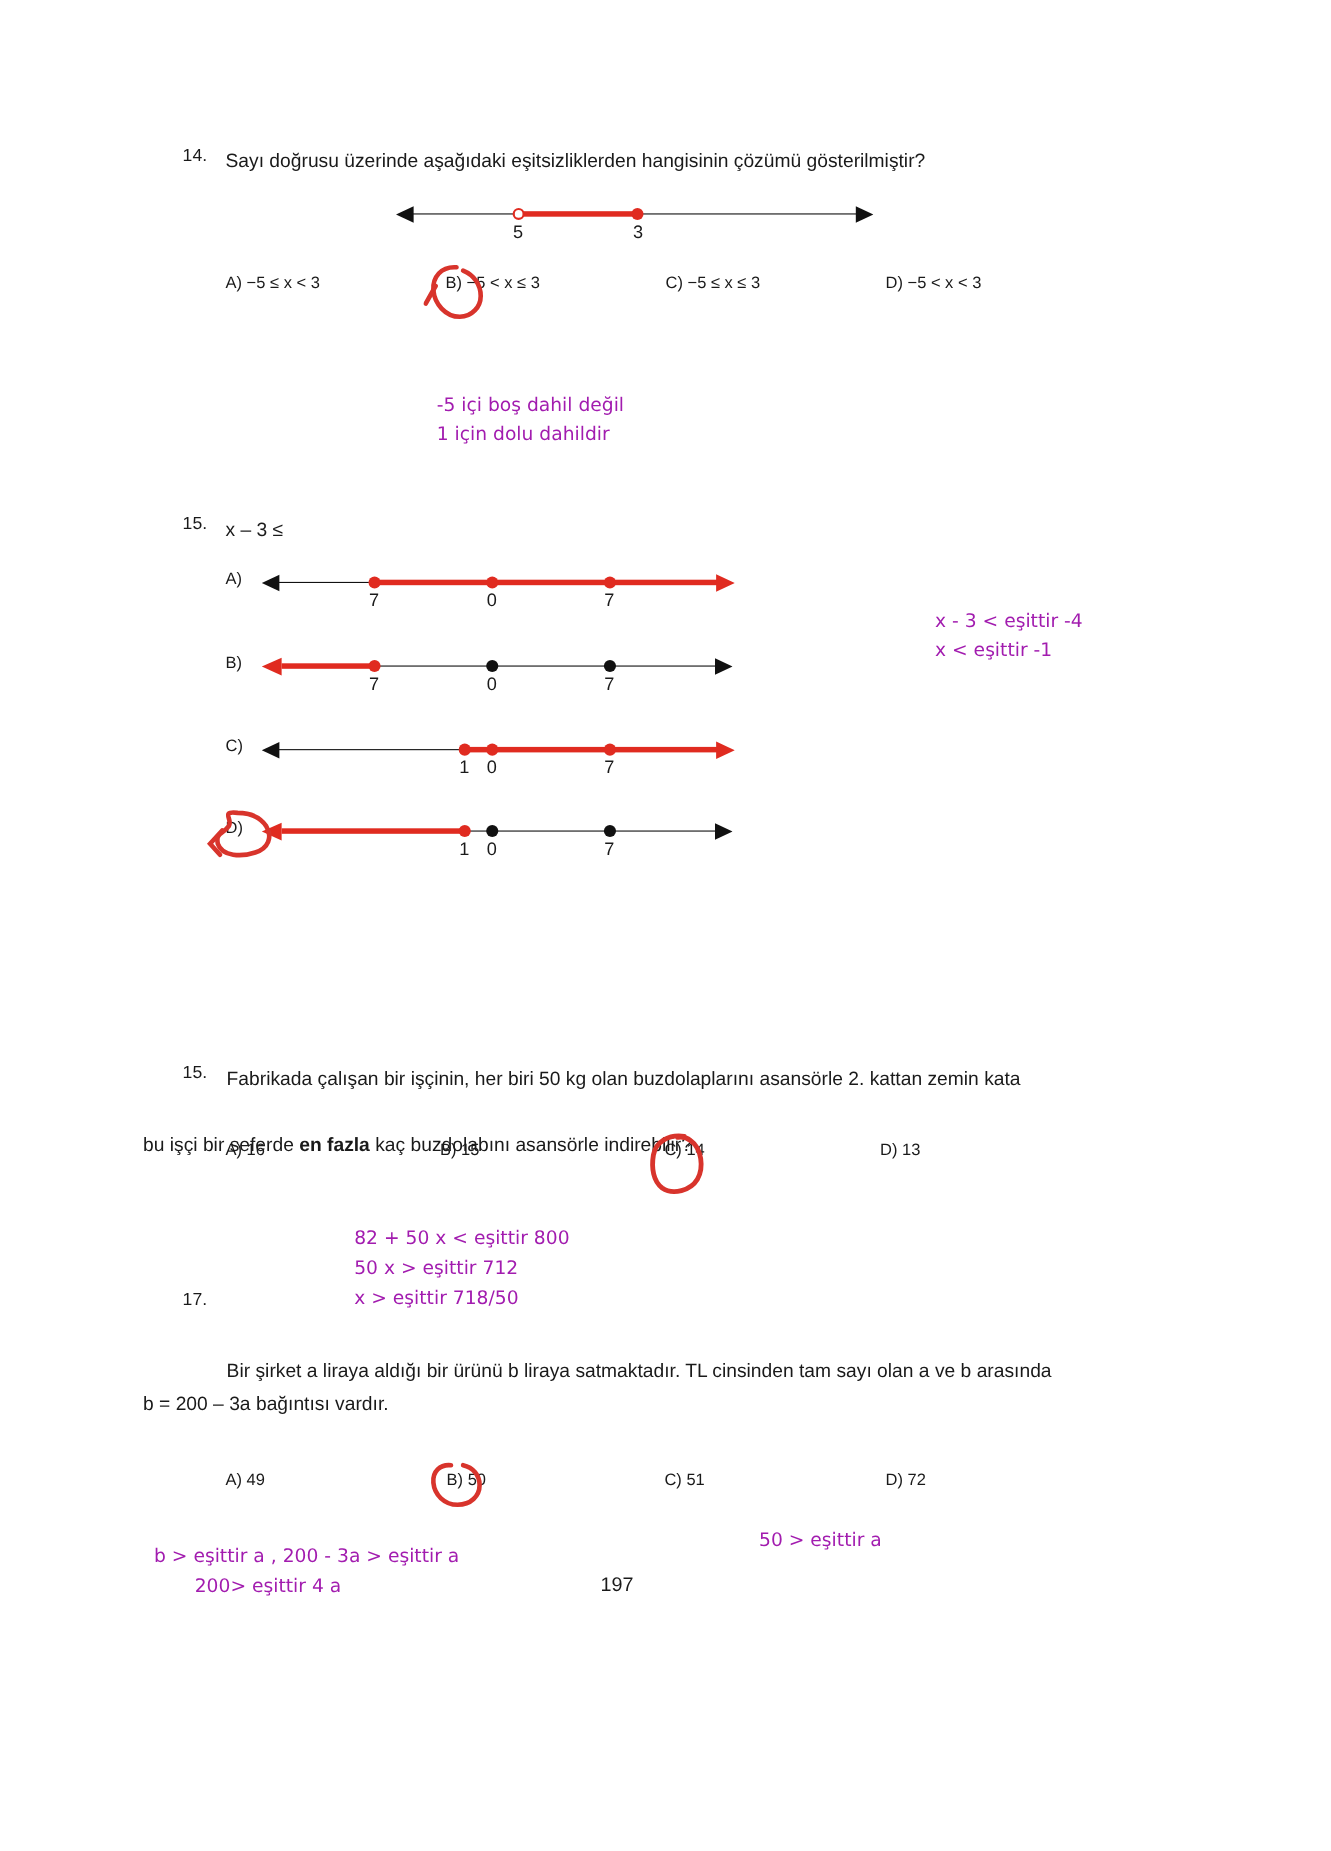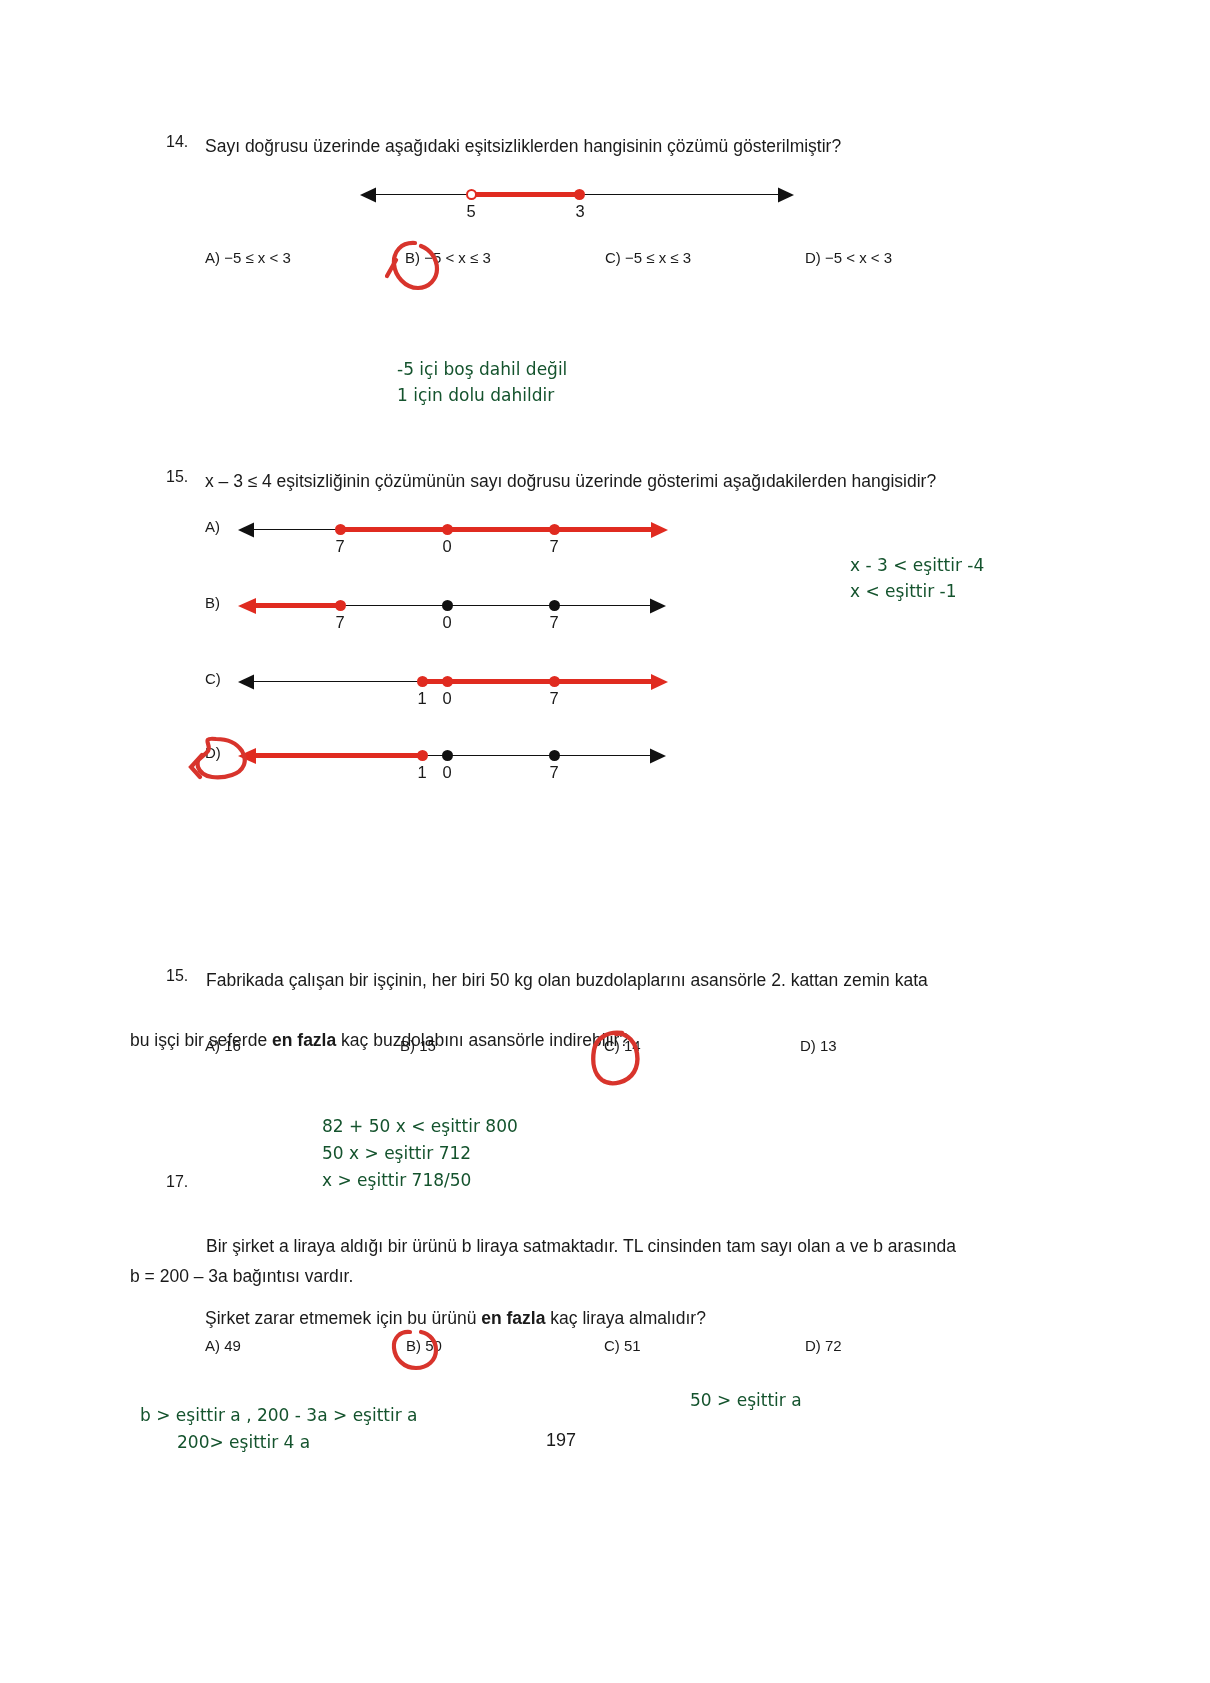--- a/index.html
+++ b/index.html
@@ -28,21 +28,21 @@
   .abs { position: absolute; }
   .opt {
     position: absolute;
     font-size: 15px;
     white-space: nowrap;
   }
 
   
   .hand {
     position: absolute;
-    color: #14532d;
+    color: #a21caf;
     font-size: 17px;
     line-height: 1.45;
     white-space: nowrap;
     font-family: "DejaVu Sans", sans-serif;
   }
   .circle-mark {
     position: absolute;
     pointer-events: none;
   }
 
@@ -147,21 +147,20 @@
     <path d="M30 5 C16 4, 8 14, 9 26 C10 38, 20 50, 33 50 C44 50, 52 41, 52 31
              C52 21, 46 12, 36 8" fill="none" stroke="#d8342c" stroke-width="4.2" stroke-linecap="round"></path>
     <path d="M11 22 L2 38" fill="none" stroke="#d8342c" stroke-width="4.2" stroke-linecap="round"></path>
   </svg>
 
   <div class="hand" style="left:397px; top:357px;">-5 içi boş dahil değil</div>
   <div class="hand" style="left:397px; top:383px;">1 için dolu dahildir</div>
 
   <div class="abs" style="left:166px; top:468px;">15.</div>
   <div class="abs qtext" style="left:205px; top:468px;">x – 3 ≤</div>
-  <div class="abs qtext" style="left:262px; top:468px; width:760px;">4 eşitsizliğinin çözümünün sayı doğrusu üzerinde gösterimi aşağıdakilerden hangisidir?</div>
 
   <div class="opt" style="left:205px; top:518px;">A)</div>
   <div class="nl" style="left:238px; top:512px; width:430px; height:50px;">
     <div class="axis" style="left:12px; top:17px; width:180px;"></div>
     <svg class="arrowhead" style="left:0px; top:9px;" width="20" height="18" viewBox="0 0 20 18">
       <polygon points="0,9 16,1.5 16,16.5" fill="#111"></polygon>
     </svg>
     <div class="seg" style="left:100px; top:15px; width:318px;"></div>
     <svg class="arrowhead" style="left:408px; top:8px;" width="22" height="20" viewBox="0 0 22 20">
       <polygon points="22,10 5,2 5,18" fill="#e02b20"></polygon>
@@ -266,23 +265,20 @@
   </svg>
 
   <div class="hand" style="left:322px; top:1114px;">82 + 50 x &lt; eşittir 800</div>
   <div class="hand" style="left:322px; top:1141px;">50 x &gt; eşittir 712</div>
   <div class="hand" style="left:322px; top:1168px;">x &gt; eşittir 718/50</div>
 
   <div class="abs" style="left:166px; top:1173px;">17.</div>
   <div class="abs qtext" style="left:206px; top:1233px;">Bir şirket a liraya aldığı bir ürünü b liraya satmaktadır. TL cinsinden tam sayı olan a ve b arasında</div>
   <div class="abs qtext" style="left:130px; top:1263px;">b = 200 – 3a bağıntısı vardır.</div>
 
-  <div class="abs qtext" style="left:205px; top:1305px;">
-    <span>Şirket zarar etmemek  için bu ürünü </span><span class="bold">en fazla</span><span> kaç liraya almalıdır?</span>
-  </div>
 
   <div class="opt" style="left:205px; top:1337px;">
     <span>A)</span>
     <span>49</span>
   </div>
   <div class="opt" style="left:406px; top:1337px;">
     <span>B)</span>
     <span>50</span>
   </div>
   <div class="opt" style="left:604px; top:1337px;">

